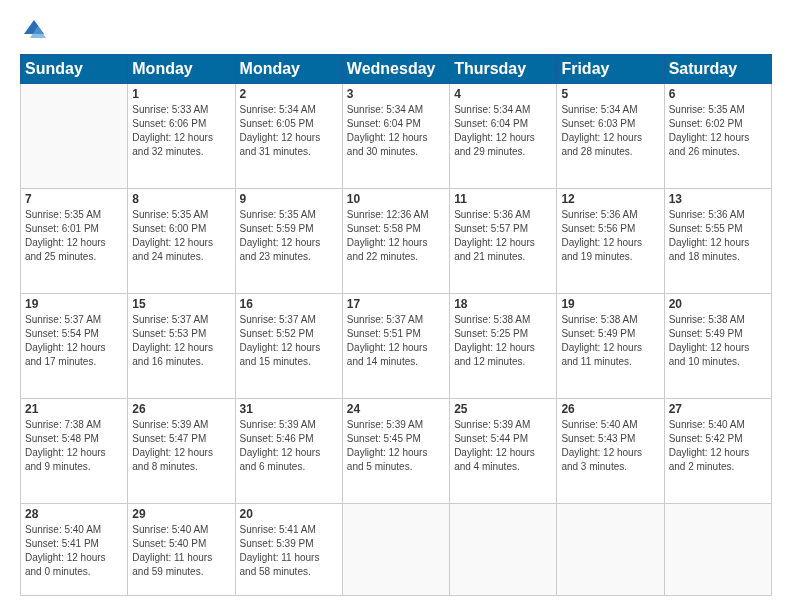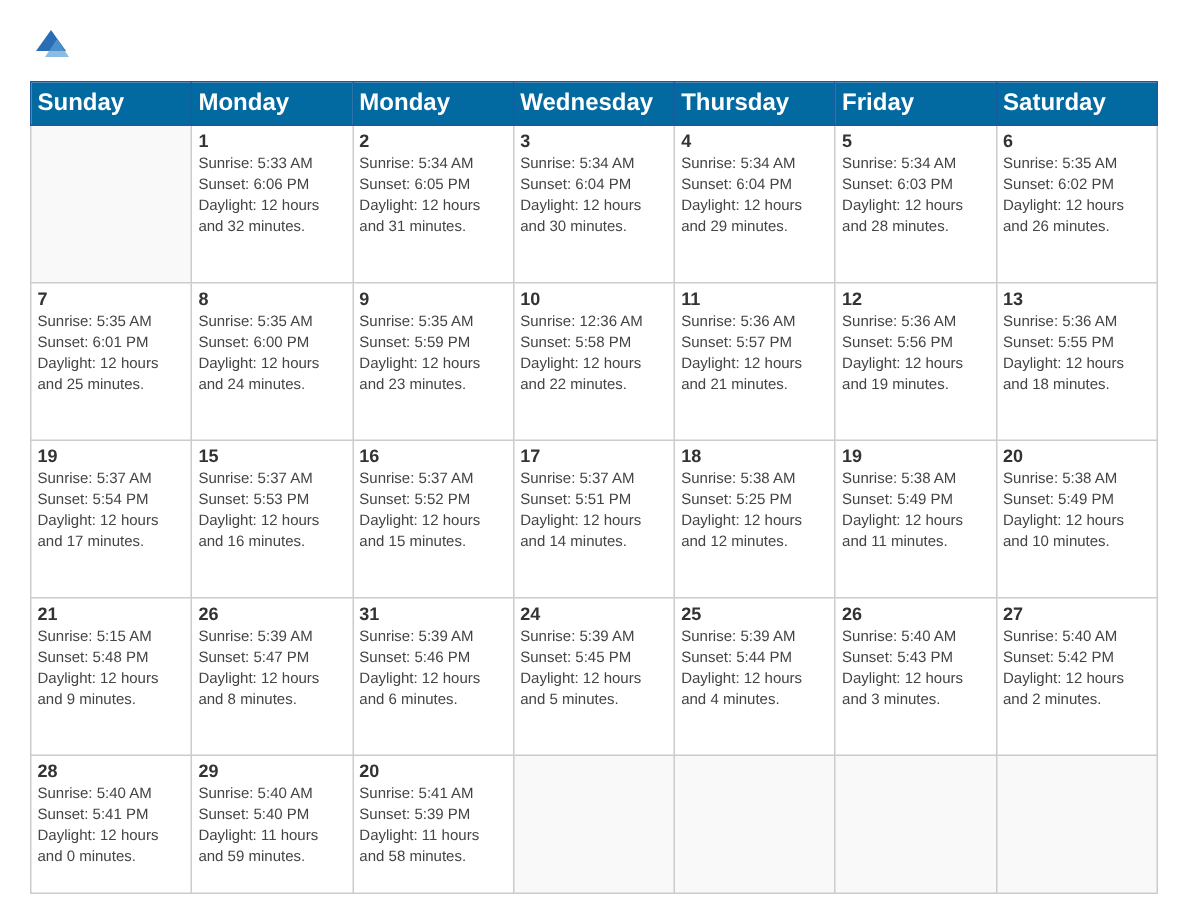--- a/index.html
+++ b/index.html
@@ -272,21 +272,21 @@
             <div class="day-number">20</div>
             <div class="day-info">Sunrise: 5:38 AM
 Sunset: 5:49 PM
 Daylight: 12 hours
 and 10 minutes.</div>
           </td>
         </tr>
         <tr>
           <td>
             <div class="day-number">21</div>
-            <div class="day-info">Sunrise: 5:15 AM
+            <div class="day-info">Sunrise: 7:38 AM
 Sunset: 5:48 PM
 Daylight: 12 hours
 and 9 minutes.</div>
           </td>
           <td>
             <div class="day-number">26</div>
             <div class="day-info">Sunrise: 5:39 AM
 Sunset: 5:47 PM
 Daylight: 12 hours
 and 8 minutes.</div>

